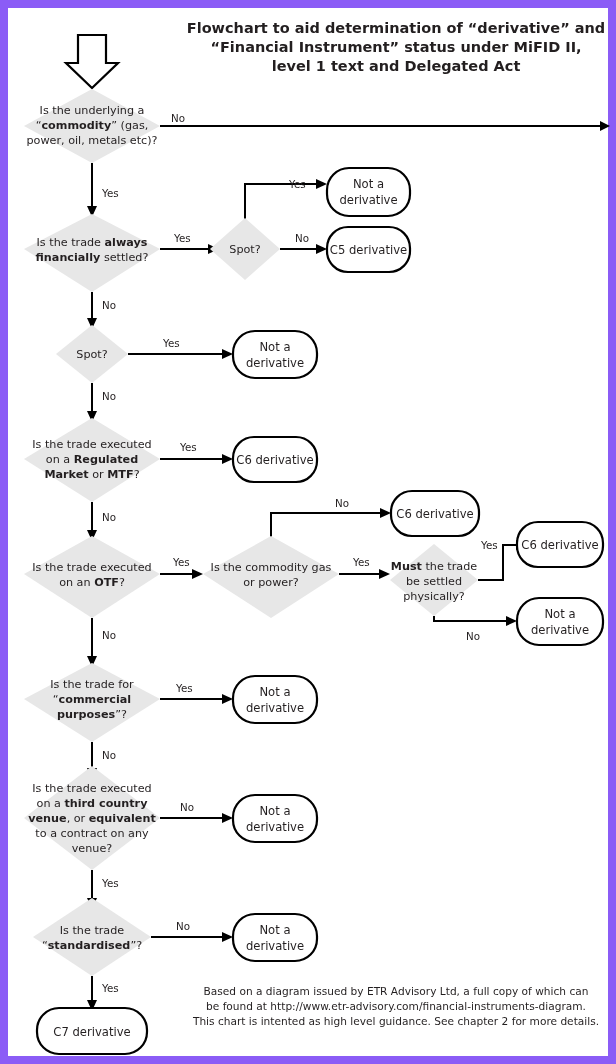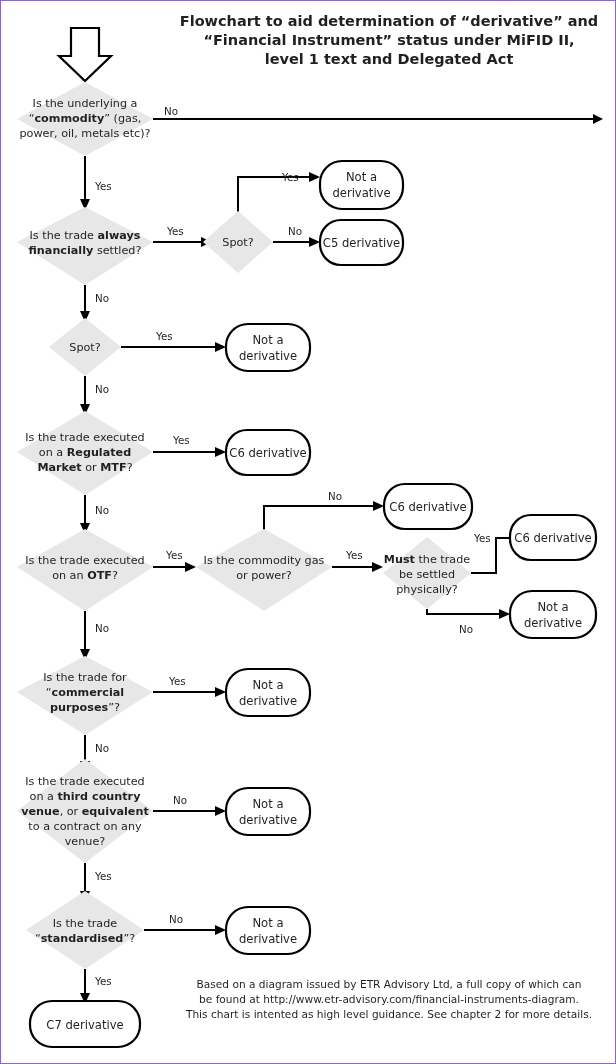--- a/index.html
+++ b/index.html
@@ -11,21 +11,21 @@
     width: 616px;
     height: 1064px;
     font-family: "DejaVu Sans", sans-serif;
     overflow: hidden;
   }
   #page {
     position: relative;
     width: 616px;
     height: 1064px;
     box-sizing: border-box;
-    border: 1px solid #8b5cf6;
+    border: 8px solid #8b5cf6;
     background: #ffffff;
   }
   #flow {
     display: block;
     width: 612px;
     height: 1060px;
   }
   .diamond-text, .pill-text, .edge-label, .title-text, .footer-text {
     fill: #231f20;
   }

